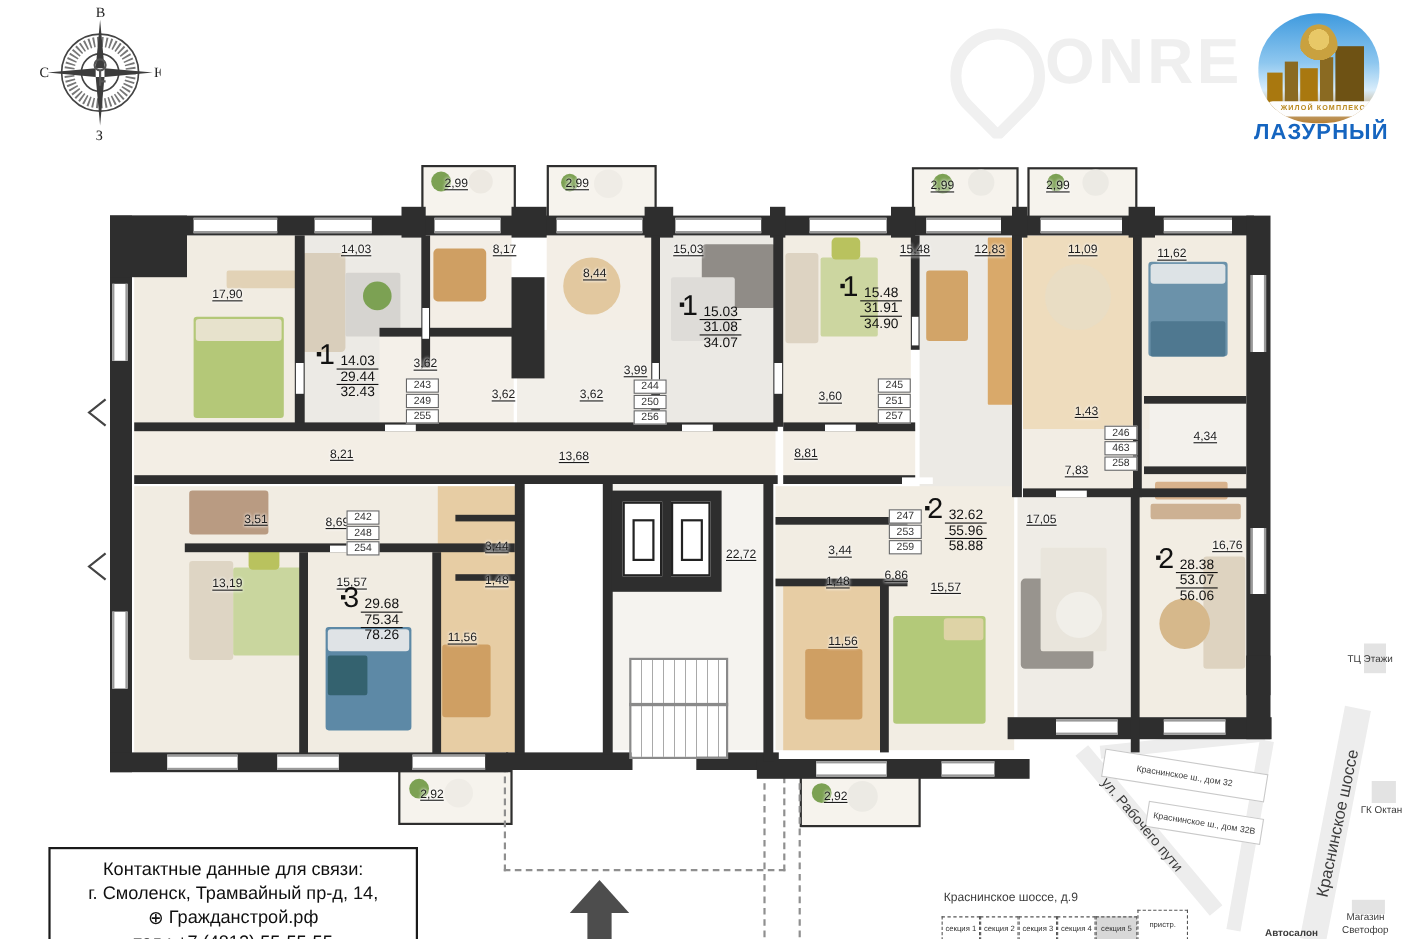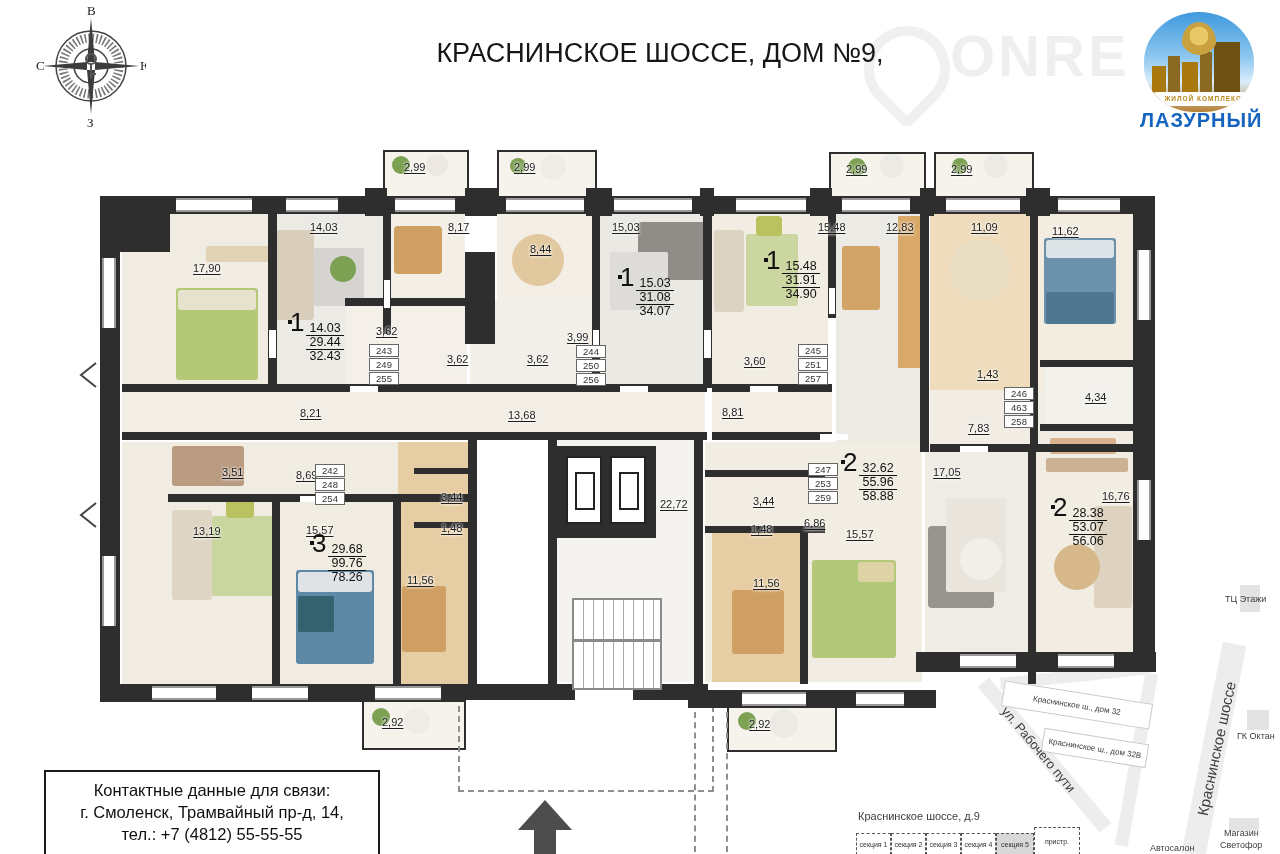--- a/index.html
+++ b/index.html
@@ -81,21 +81,20 @@
   #contact div{font-size:16.5px;line-height:22px;font-weight:500;color:#101010;}
   #globe{font-size:17px;vertical-align:-1px;}
   
   #compass{left:36px;top:4px;width:110px;height:126px;z-index:5;}
   #compass text{font-family:"Liberation Serif",serif;font-size:13px;fill:#222;}
 </style>
 </head>
 <body>
 
 <div class="abs" id="title">
-  <div>КРАСНИНСКОЕ ШОССЕ, ДОМ №9,</div>
 </div>
 
 <svg class="abs" id="compass" viewBox="0 0 110 126">
   <circle cx="55" cy="62" r="35" fill="none" stroke="#444" stroke-width="1.5"></circle>
   <circle cx="55" cy="62" r="28" fill="none" stroke="#777" stroke-width="9" stroke-dasharray="1.6 2.2"></circle>
   <circle cx="55" cy="62" r="17" fill="#fff" stroke="#444" stroke-width="1.5"></circle>
   <polygon points="55,14 59,58 51,58" fill="#3c3c3c"></polygon>
   <polygon points="55,110 59,66 51,66" fill="#3c3c3c"></polygon>
   <polygon points="7,62 51,58 51,66" fill="#3c3c3c"></polygon>
   <polygon points="103,62 59,58 59,66" fill="#3c3c3c"></polygon>
@@ -395,21 +394,21 @@
       <div class="vals">
         <div>28.38</div>
         <div>53.07</div>
         <div>56.06</div>
       </div>
     </div>
     <div class="ibox" style="left: 310px; top: 541px; width: 0px; height: 0px;">
       <div class="d">3</div>
       <div class="vals">
         <div>29.68</div>
-        <div>99.76</div>
+        <div>75.34</div>
         <div>78.26</div>
       </div>
     </div>
   </div>
 
 <div class="abs" id="stairs"></div>
 <div class="abs" id="stairs-mid"></div>
 <div class="porch" style="left:458px;top:696px;width:252px;height:92px;"></div>
 <div class="porch" style="left:694px;top:712px;width:30px;height:140px;border-top:none;border-bottom:none;"></div>
 <div class="abs" id="arrow-head"></div>
@@ -435,27 +434,28 @@
     </div>
     <div class="mapsq" style="left: 400px; top: 25px; width: 20px; height: 27px;"></div>
     <div class="mapsq" style="left: 407px; top: 150px; width: 22px; height: 20px;"></div>
     <div class="mapsq" style="left: 389px; top: 258px; width: 30px; height: 13px;"></div>
     <div class="maplbl" style="left: 145px; top: 182px; font-size: 13px; transform: rotate(50deg);">ул. Рабочего пути</div>
     <div class="maplbl" style="left: 308px; top: 180px; font-size: 15px; transform: rotate(-78deg);">Краснинское шоссе</div>
     <div class="maplbl" style="left: 397px; top: 171px; font-size: 9px; transform: rotate(0deg);">ГК Октан</div>
     <div class="maplbl" style="left: 385px; top: 34px; font-size: 9px; transform: rotate(0deg);">ТЦ Этажи</div>
     <div class="maplbl" style="left: 384px; top: 268px; font-size: 9px; transform: rotate(0deg);">Магазин</div>
     <div class="maplbl" style="left: 380px; top: 280px; font-size: 9px; transform: rotate(0deg);">Светофор</div>
-    <div class="maplbl" style="left: 310px; top: 283px; font-size: 9px; transform: rotate(0deg);">Автосалон</div>
+    <div class="maplbl" style="left: 310px; top: 283px; font-size: 9px; transform: rotate(0deg); font-weight: bold;">Автосалон</div>
     <div class="maplbl" style="left: 18px; top: 250px; font-size: 11px; transform: rotate(0deg);">Краснинское шоссе, д.9</div>
     <div class="sec" style="left: 16px; top: 273px; width: 33px; height: 20px;">секция 1</div>
     <div class="sec" style="left: 51px; top: 273px; width: 33px; height: 20px;">секция 2</div>
     <div class="sec" style="left: 86px; top: 273px; width: 33px; height: 20px;">секция 3</div>
     <div class="sec" style="left: 121px; top: 273px; width: 33px; height: 20px;">секция 4</div>
     <div class="sec" style="left: 156px; top: 273px; width: 36px; height: 20px; background: rgb(216, 216, 216);">секция 5</div>
     <div class="sec" style="left: 194px; top: 267px; width: 44px; height: 26px;">пристр.</div>
   </div>
 
 <div class="abs" id="contact">
   <div>Контактные данные для связи:</div>
   <div>г. Смоленск, Трамвайный пр-д, 14,</div>
+  <div><span id="globe">⊕</span> <span>Гражданстрой.рф</span></div>
   <div>тел.: +7 (4812) 55-55-55</div>
 </div>
 
 </body></html>

